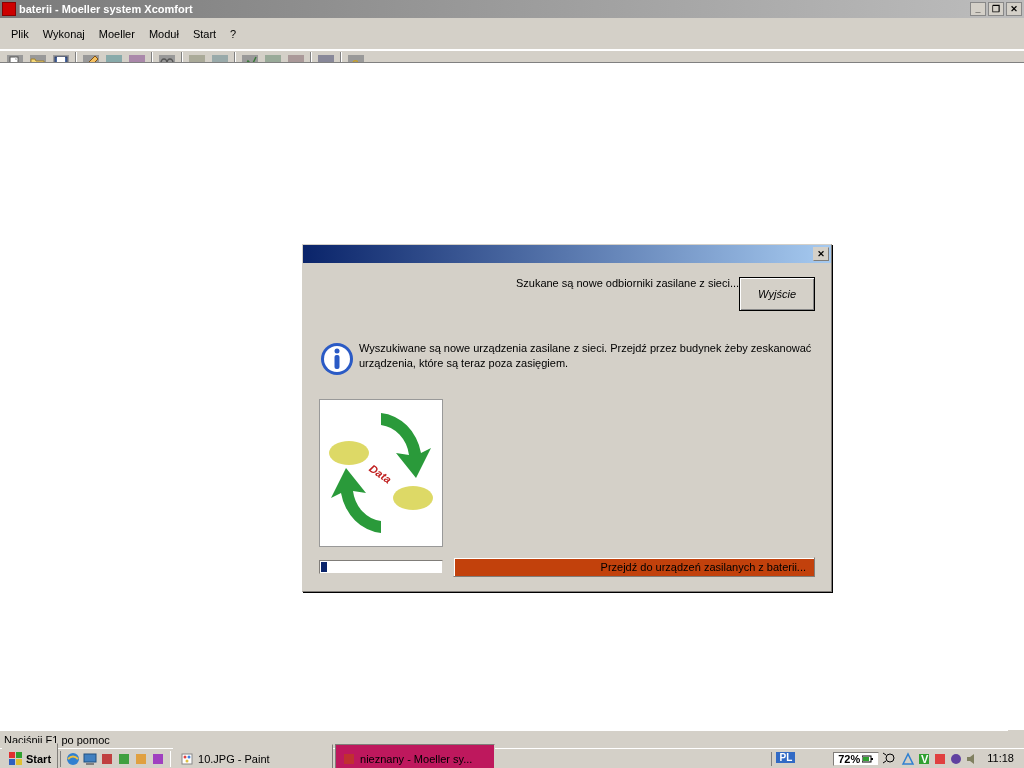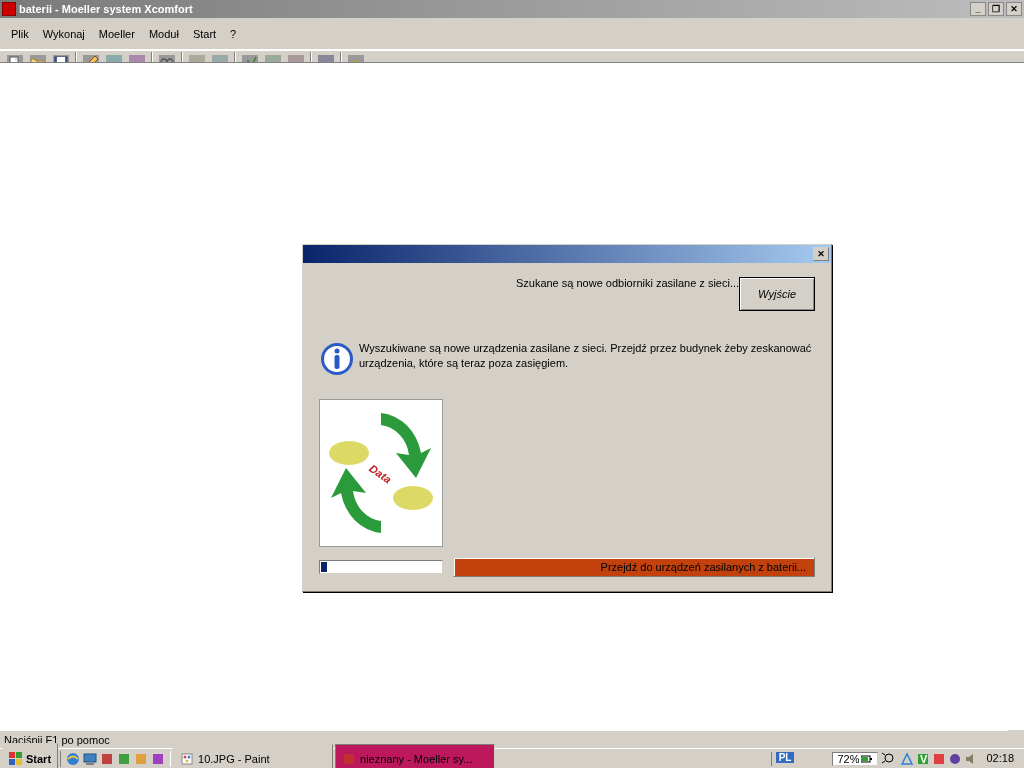--- a/index.html
+++ b/index.html
@@ -32,21 +32,21 @@
 .taskbar { position: absolute; bottom: 0; left: 0; right: 0; height: 20px; background: #d4d0c8; border-top: 1px solid #fff; display: flex; align-items: center; padding: 0 2px; gap: 2px; }
 .start-btn { height: 32px; padding: 0 6px; background: #d4d0c8; border: 1px outset #d4d0c8; display: flex; align-items: center; font-weight: bold; cursor: pointer; gap: 3px; }
 .start-flag { width: 14px; height: 14px; display: inline-block; }
 .quick-launch { display: flex; gap: 1px; padding: 0 4px; border-left: 1px solid #808080; border-right: 1px solid #fff; }
 .ql-icon { width: 16px; height: 16px; cursor: pointer; }
 .task-btn { height: 30px; padding: 0 6px; background: #d4d0c8; border: 1px outset #d4d0c8; display: flex; align-items: center; cursor: pointer; gap: 4px; min-width: 160px; max-width: 200px; }
 .task-btn.active { border: 1px inset #d4d0c8; background: #be185d; }
 .task-icon { width: 14px; height: 14px; display: inline-block; }
 .systray { margin-left: auto; display: flex; align-items: flex-start; gap: 4px; padding: 0 4px; border-left: 1px solid #808080; }
 .lang-ind { background: #316ac5; color: #fff; padding: 0 3px; font-size: 10px; font-weight: bold; }
-.battery { border: 1px inset #d4d0c8; padding: 0 4px; background: #fff; display: flex; align-items: center; gap: 2px; }
+.battery { border: 1px inset #d4d0c8; padding: 0 4px; background: #fff; display: flex; align-items: center; gap: 2px; font-weight: bold; }
 .tray-icons { display: flex; gap: 2px; }
 .tray-icon { width: 14px; height: 14px; cursor: pointer; }
 .clock { padding: 0 4px; }
 
 
 .dialog { position: absolute; left: 302px; top: 244px; width: 530px; background: #d4d0c8; border: 1px outset #d4d0c8; box-shadow: 1px 1px 0 #000; }
 .dialog-titlebar { height: 18px; background: linear-gradient(to right, #0a246a, #a6caf0); display: flex; align-items: center; justify-content: flex-end; padding: 0 2px; }
 .dialog-close { width: 16px; height: 14px; background: #d4d0c8; border: 1px outset #d4d0c8; display: flex; align-items: center; justify-content: center; cursor: pointer; font-size: 9px; font-weight: bold; }
 .dialog-body { padding: 14px 16px 14px 16px; }
 .dialog-top-row { display: flex; justify-content: flex-end; align-items: flex-start; margin-bottom: 30px; }
@@ -268,15 +268,15 @@
       <svg class="tray-icon" viewBox="0 0 14 14">
           <rect x="2" y="2" width="10" height="10" fill="#e04040"></rect>
         </svg>
       <svg class="tray-icon" viewBox="0 0 14 14">
           <circle cx="7" cy="7" r="5" fill="#6040a0"></circle>
         </svg>
       <svg class="tray-icon" viewBox="0 0 14 14">
           <path d="M2 5 L5 5 L9 2 L9 12 L5 9 L2 9 Z" fill="#808060"></path>
         </svg>
     </div>
-    <span class="clock">02:18</span>
+    <span class="clock">11:18</span>
   </div>
 </div>
 
 </body></html>

